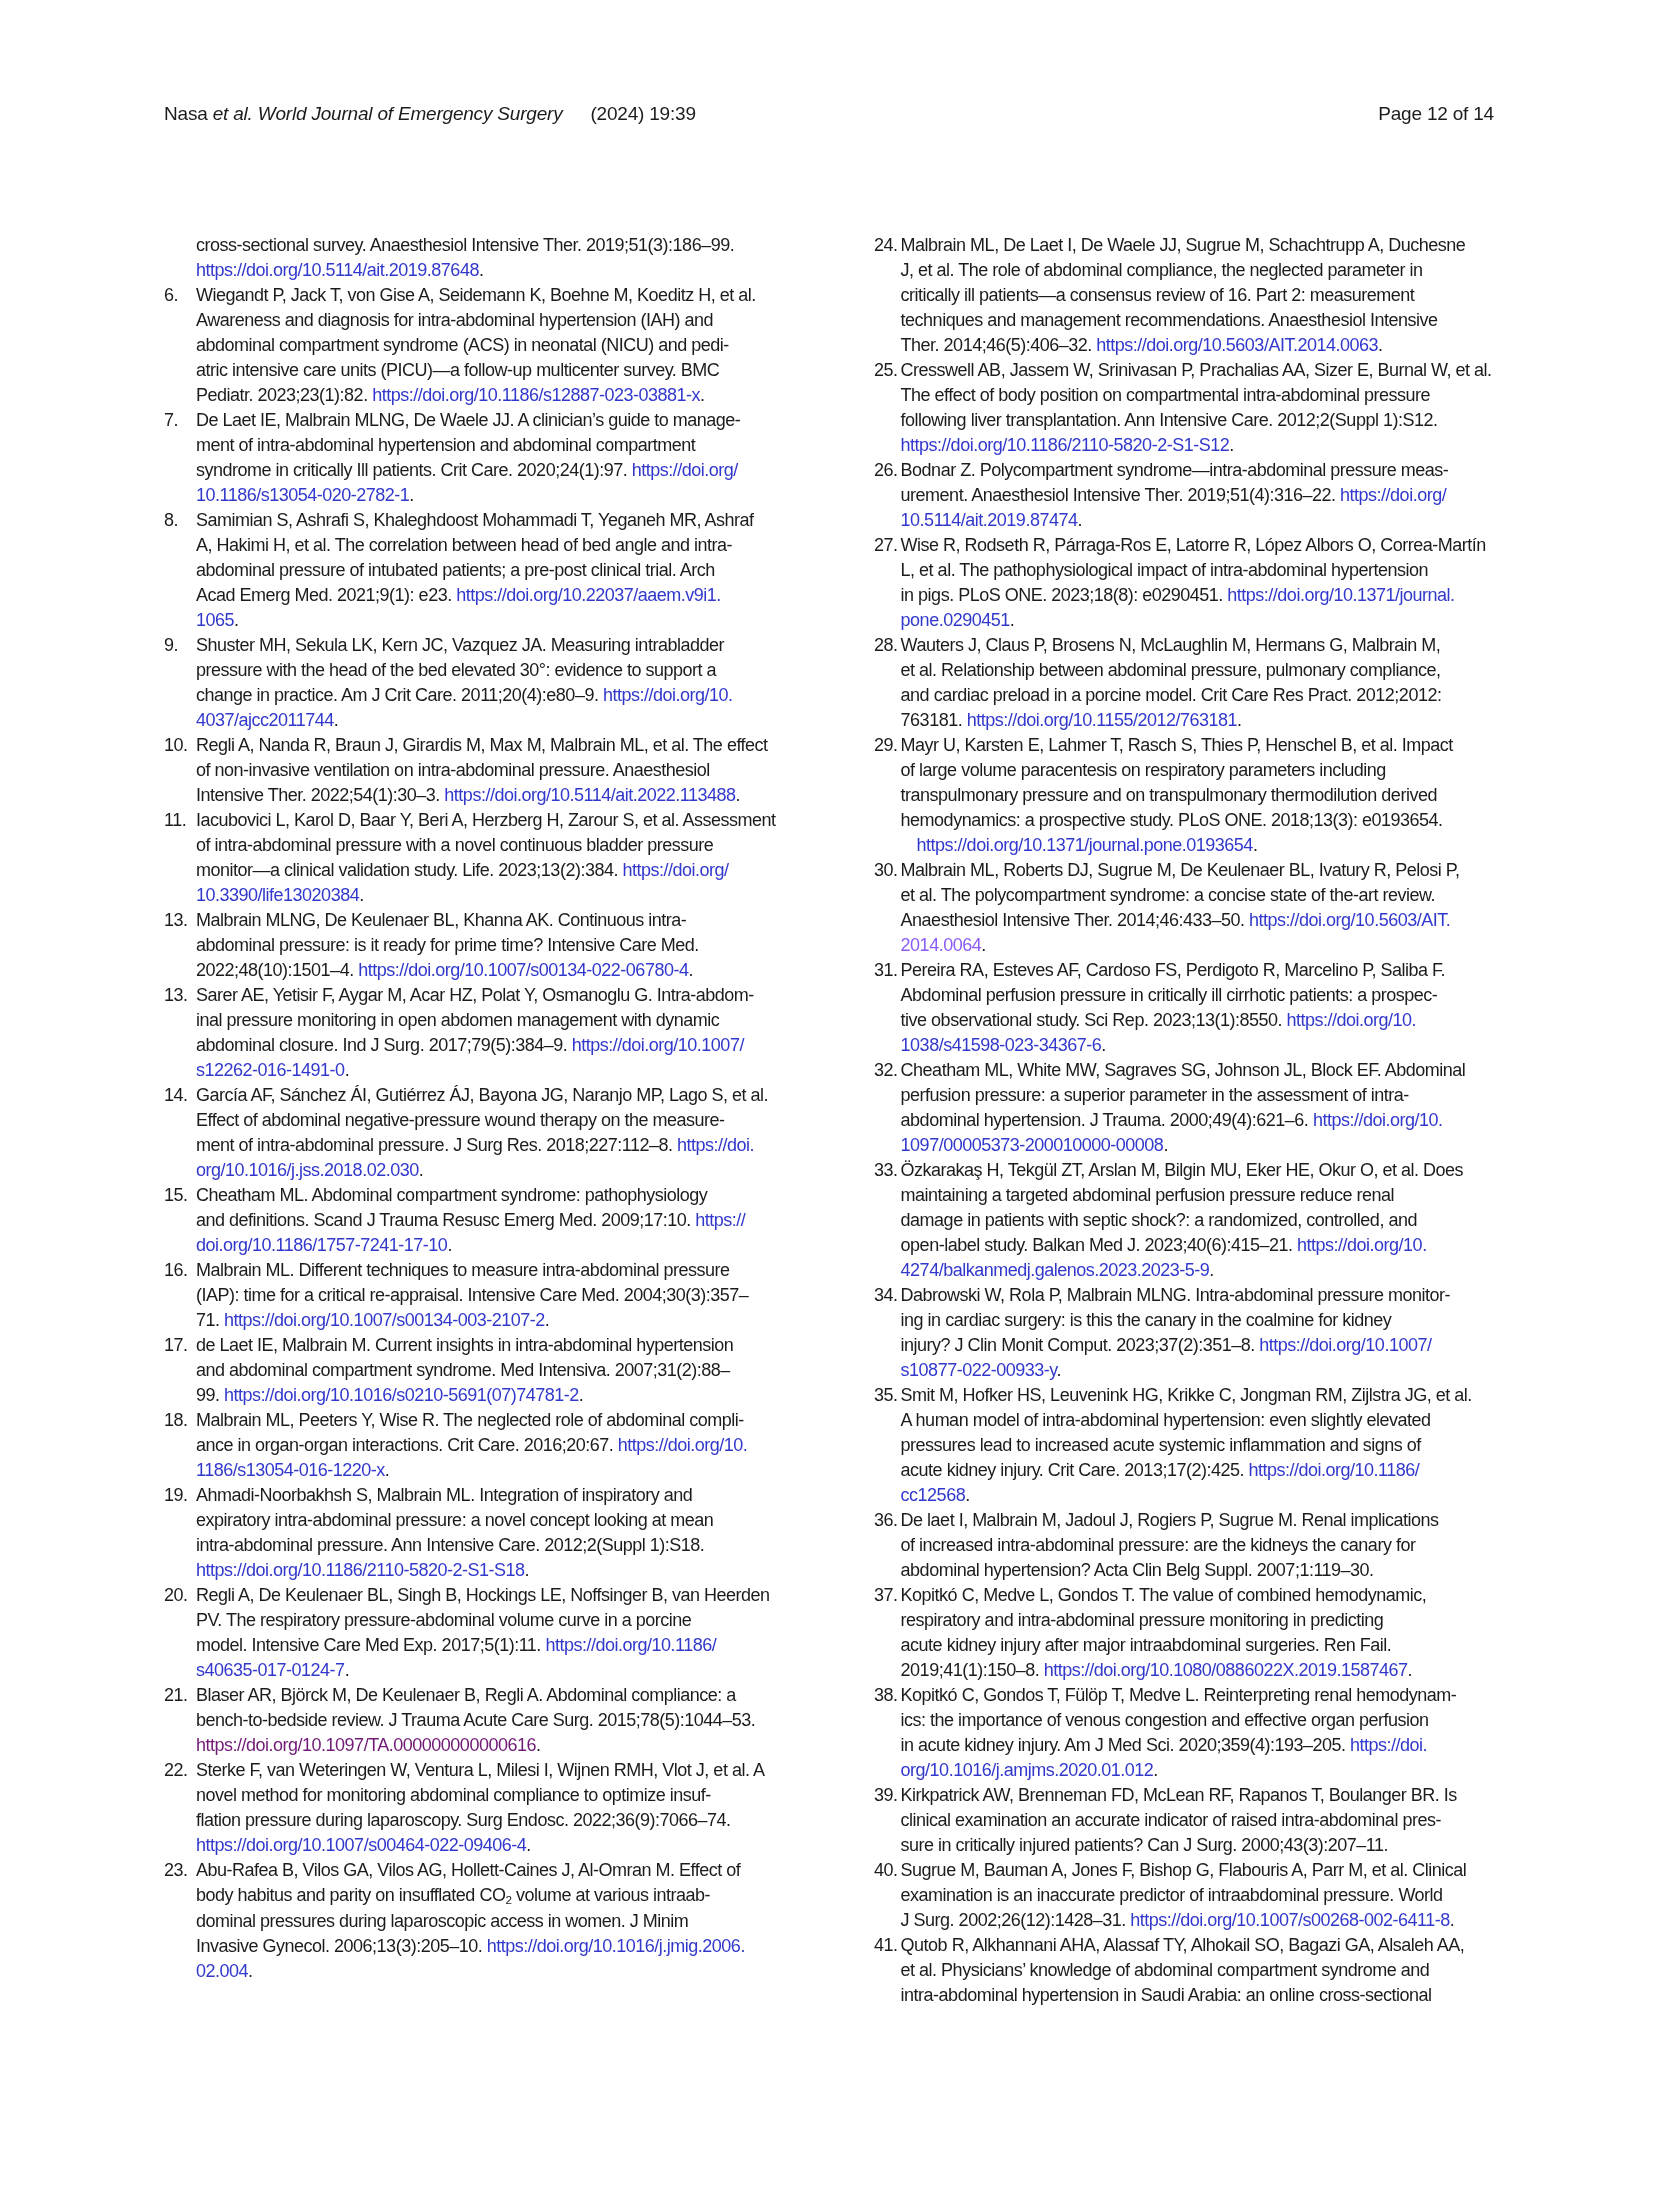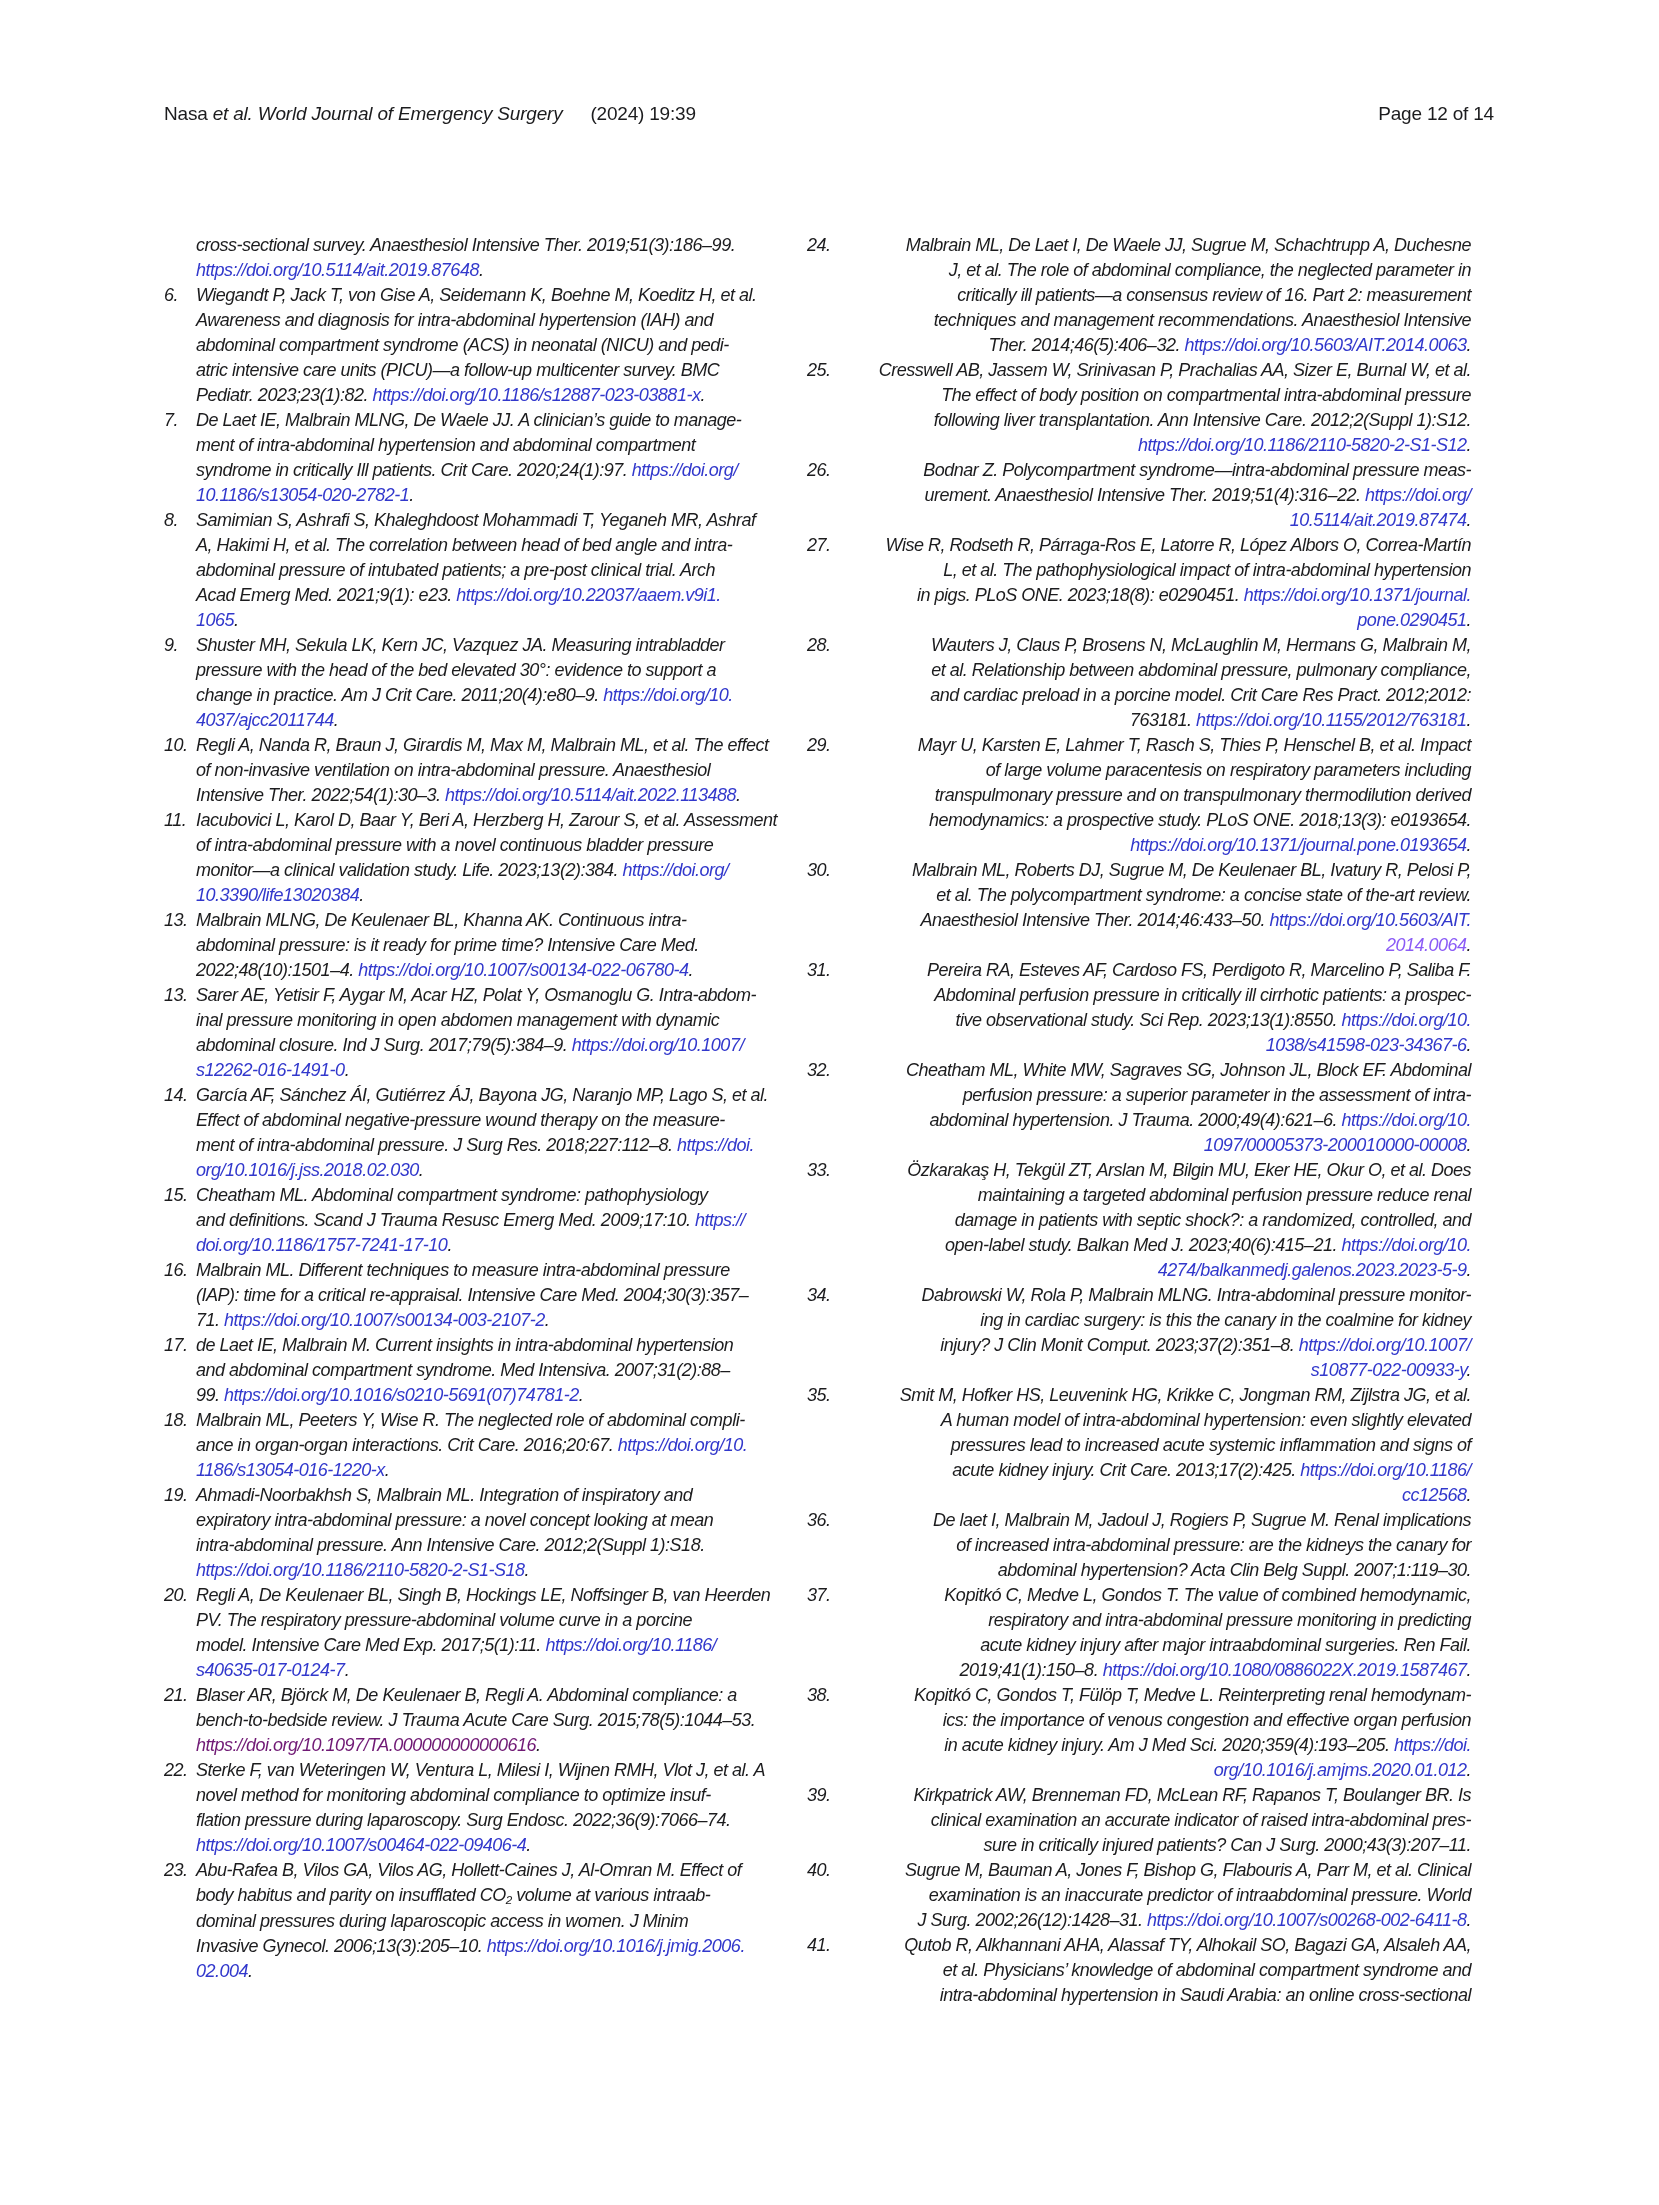--- a/index.html
+++ b/index.html
@@ -6,22 +6,22 @@
   .page{position:relative;width:1660px;height:2205px;background:#ffffff;overflow:hidden;
         font-family:"Liberation Sans","DejaVu Sans",sans-serif;color:#1c1c1e;}
   .header{position:absolute;top:103px;left:164px;right:166px;height:25px;
           font-size:19px;letter-spacing:-0.2px;}
   .header .h-left{position:absolute;left:0;top:0;white-space:nowrap;}
   .header .h-journal{font-style:italic;}
   .header .h-issue{margin-left:28px;}
   .header .h-right{position:absolute;right:0;top:0;white-space:nowrap;}
   .refcol{position:absolute;top:233px;font-size:18px;line-height:25px;letter-spacing:-0.5px;}
   #col-left{left:164px;width:639px;}
-  #col-right{left:807px;width:664px;text-align:right;}
-  .ref{position:relative;padding-left:32px;font-style:italic;}
+  #col-right{left:874px;width:664px;}
+  .ref{position:relative;padding-left:32px;}
   #col-right .ref{padding-left:26.6px;}
   .num{position:absolute;left:0;top:0;}
   .line{white-space:pre;}
   .lnk{color:#3238cc;}
   .sub{font-size:0.65em;position:relative;top:0.28em;}
 </style>
 </head>
 <body>
 
 <div class="page">

